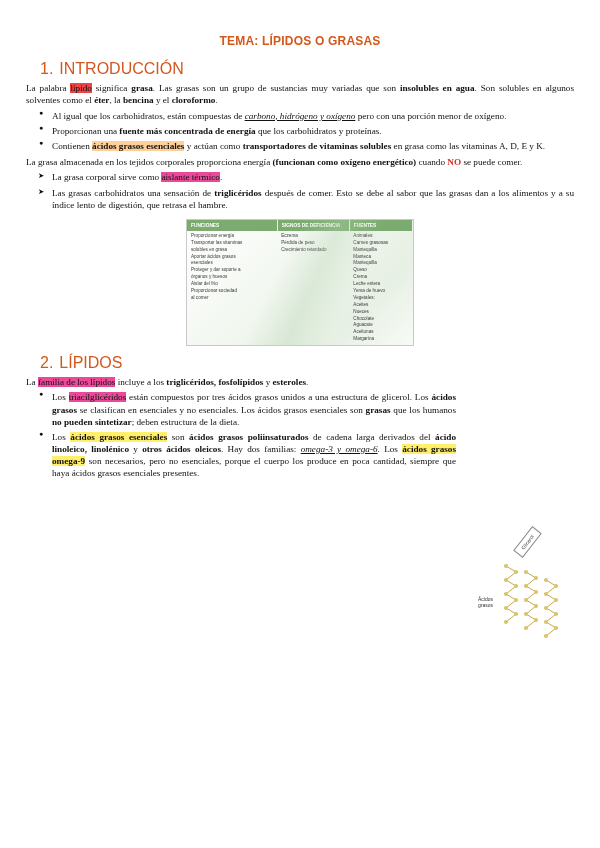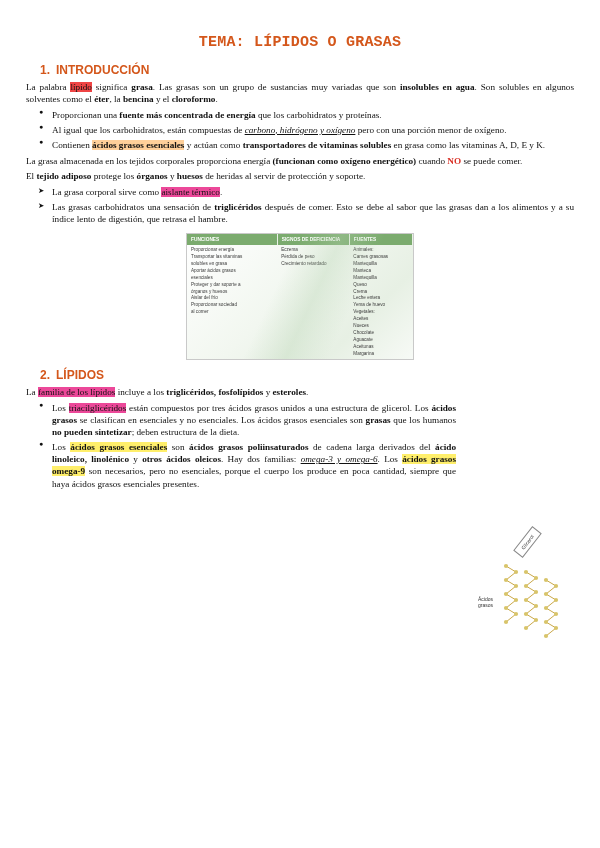--- a/index.html
+++ b/index.html
@@ -11,32 +11,32 @@
     font-size:9.2px;
     color:#111;
     position:relative;
     overflow:hidden;
   }
   .page { padding: 34px 26px 0 26px; position:relative; height:100%; }
 
   h1.title {
     text-align:center;
     color:#d4571b;
-    font-family:Liberation Mono, monospace;
+    font-family:Liberation Sans, sans-serif;
     font-weight:bold;
-    font-size:15px;
+    font-size:12px;
     margin:0 0 12px 0;
     letter-spacing:.2px;
   }
 
   .section-head {
     color:#d4571b;
     font-family:"Liberation Sans", sans-serif;
-    font-weight:bold;
-    font-size:12px;
+    font-weight:normal;
+    font-size:16px;
     margin: 8px 0 4px 14px;
   }
   .section-head .num { margin-right:6px; }
 
   p.para { margin:0 0 3px 0; line-height:1.34; text-align:justify; }
 
   ul.bullets, ul.arrows { margin:2px 0 4px 0; padding-left:26px; list-style:none; }
   ul.bullets > li, ul.arrows > li {
     position:relative; margin-bottom:3px; line-height:1.32; text-align:justify;
   }
@@ -106,37 +106,34 @@
   <div class="section-head">
     <span class="num">1.</span><span>INTRODUCCIÓN</span>
   </div>
 
   <p class="para">
     <span>La palabra </span><span class="hl-green">lípido</span><span> significa </span><b>grasa</b><span>. Las grasas son un grupo de sustancias muy variadas que son </span><b>insolubles en agua</b><span>. Son solubles en algunos solventes como el </span><b>éter</b><span>, la </span><b>bencina</b><span> y el </span><b>cloroformo</b><span>.</span>
   </p>
 
   <ul class="bullets">
     <li>
+      <span>Al igual que los carbohidratos, están compuestas de </span><span class="u it">carbono, hidrógeno y oxígeno</span><span> pero con una porción menor de oxígeno.</span>
+    </li>
+    <li>
       <span>Proporcionan una </span><b>fuente más concentrada de energía</b><span> que los carbohidratos y proteínas.</span>
-    </li>
-    <li>
-      <span>Al igual que los carbohidratos, están compuestas de </span><span class="u it">carbono, hidrógeno y oxígeno</span><span> pero con una porción menor de oxígeno.</span>
     </li>
     <li>
       <span>Contienen </span><span class="hl-orange" style="font-weight:bold">ácidos grasos esenciales</span><span> y actúan como </span><b>transportadores de vitaminas solubles</b><span> en grasa como las vitaminas A, D, E y K.</span>
     </li>
   </ul>
 
   <p class="para">
     <span>La grasa almacenada en los tejidos corporales proporciona energía </span><b>(funcionan como oxígeno energético)</b><span> cuando </span><span class="red">NO</span><span> se puede comer.</span>
   </p>
 
-  <p class="para">
-    <span>El </span><b>tejido adiposo</b><span> protege los </span><b>órganos</b><span> y </span><b>huesos</b><span> de heridas al servir de protección y soporte.</span>
-  </p>
 
   <ul class="arrows">
     <li>
       <span>La grasa corporal sirve como </span><span class="hl-blue">aislante térmico</span><span>.</span>
     </li>
     <li>
       <span>Las grasas carbohidratos una sensación de </span><b>triglicéridos</b><span> después de comer. Esto se debe al sabor que las grasas dan a los alimentos y a su índice lento de digestión, que retrasa el hambre.</span>
     </li>
   </ul>
 

